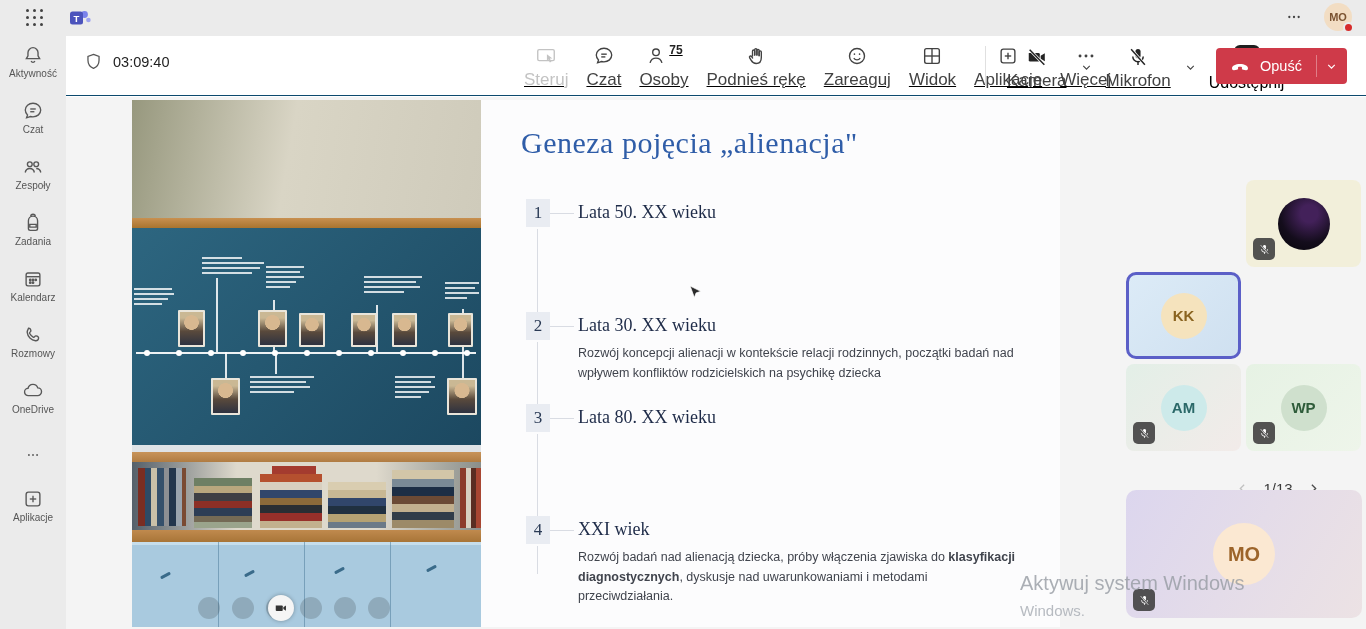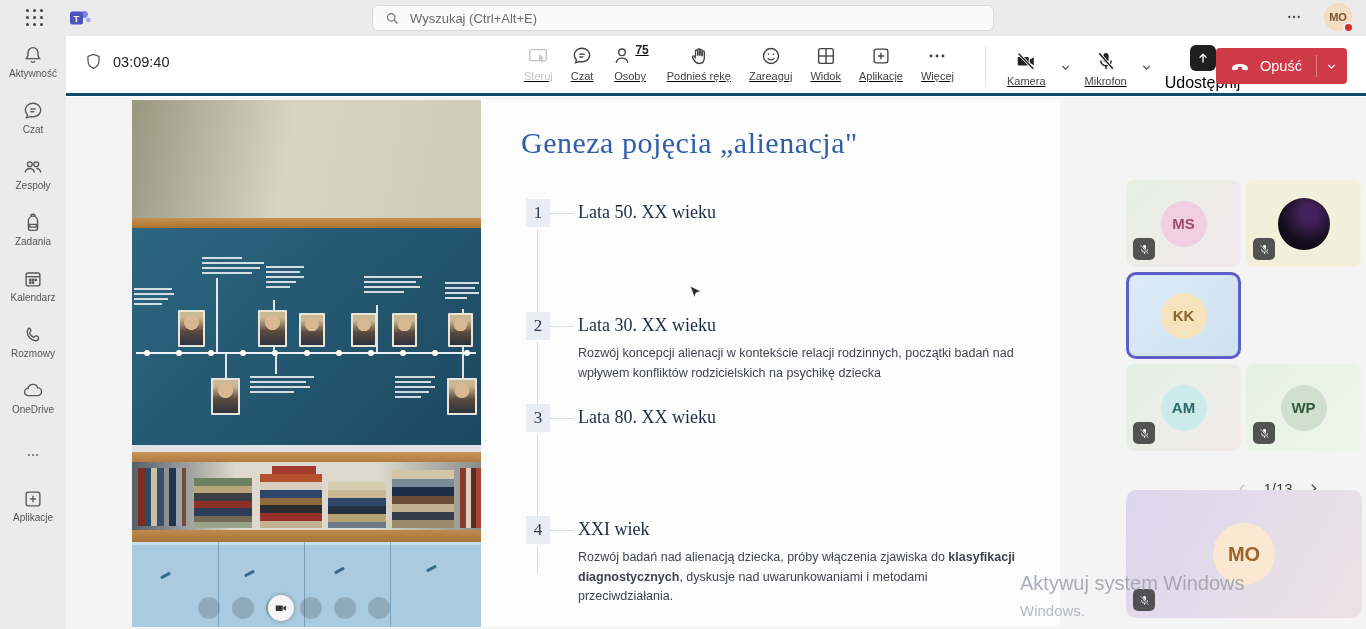--- a/index.html
+++ b/index.html
@@ -29,27 +29,27 @@
   .rail { position:absolute; left:0; top:36px; width:66px; height:593px; background:#ebebeb; }
   .rail-item { position:absolute; left:0; width:66px; text-align:center; color:#585858; cursor:pointer; }
   .rail-item svg { display:block; margin:0 auto 2px; }
   .rail-item .rlabel { font-size:10px; color:#555; }
 
   
   .mainwin { position:absolute; left:66px; top:36px; width:1300px; height:593px; background:#fff; }
 
   
   .meetbar { position:absolute; left:0; top:0; width:1300px; height:60px; background:#fff;
-    border-bottom:3px solid #0c4a6e; }
+    border-bottom:1px solid #0c4a6e; }
   .timer { position:absolute; left:18px; top:16px; display:flex; align-items:center; gap:10px;
     font-size:14.5px; color:#1f1f1f; }
   .tb-group { position:absolute; left:449px; top:5px; display:flex; align-items:flex-start; }
   .tbtn { display:flex; flex-direction:column; align-items:center; gap:3px;
     padding:4px 9px; cursor:pointer; border-radius:4px;text-decoration:underline; }
-  .tbtn .tlabel { font-size:11px; color:#424242; white-space:nowrap; }
+  .tbtn .tlabel { font-size:17px; color:#424242; white-space:nowrap; }
   .tbtn.disabled { cursor:default; }
   .tbtn.disabled .tlabel { color:#c3c3c3; }
   .icon-badge-row { display:flex; align-items:flex-start; gap:2px; }
   .num-badge { font-size:12px; font-weight:bold; color:#242424; margin-top:-2px; }
   .tb-divider { position:absolute; left:919px; top:10px; width:1px; height:40px; background:#e0e0e0; }
   .dev-group { position:absolute; left:932px; top:5px; display:flex; align-items:center; }
   .chev-btn { padding:14px 4px; cursor:pointer; }
   .share-btn { display:flex; flex-direction:column; align-items:center; gap:3px; padding:4px 8px; cursor:pointer; }
   .share-ico { width:26px; height:26px; background:#1f1f1f; border-radius:6px;
     display:flex; align-items:center; justify-content:center; }
@@ -154,27 +154,20 @@
         <i></i>
     </div>
     <div class="tlogo">
       <svg width="24" height="24" viewBox="0 0 24 24">
         <circle cx="16.5" cy="8.5" r="3.4" fill="#7b83eb"></circle>
         <circle cx="20.4" cy="14" r="2.3" fill="#9fa4f0"></circle>
         <rect x="2" y="5.5" width="13" height="13" rx="2.5" fill="#4b53bc"></rect>
         <text x="8.5" y="15.5" text-anchor="middle" font-size="9.5" font-family="Liberation Sans, sans-serif" font-weight="bold" fill="#fff">T</text>
       </svg>
     </div>
-    <div class="searchbox">
-      <svg width="15" height="15" viewBox="0 0 24 24" fill="none" stroke="#757575" stroke-width="2">
-        <circle cx="10" cy="10" r="6"></circle>
-          <line x1="14.5" y1="14.5" x2="20" y2="20"></line>
-      </svg>
-      <span>Wyszukaj (Ctrl+Alt+E)</span>
-    </div>
     <div class="top-ellipsis">
       <svg width="16" height="16" viewBox="0 0 24 24" fill="#424242">
           <circle cx="5" cy="12" r="1.7"></circle>
           <circle cx="12" cy="12" r="1.7"></circle>
           <circle cx="19" cy="12" r="1.7"></circle>
         </svg>
     </div>
     <div class="top-avatar">
       <span>MO</span>
       <span class="presence"></span>
@@ -539,32 +532,20 @@
         <div class="item-head" style="top:419px">XXI wiek</div>
         <div class="item-body" style="top:448px">Rozwój badań nad alienacją dziecka, próby włączenia zjawiska do <b>klasyfikacji diagnostycznych</b>, dyskusje nad uwarunkowaniami i metodami przeciwdziałania.</div>
 
         <div class="slide-cursor">
           <svg width="12" height="16" viewBox="0 0 13 18">
               <path d="M1 0l4.8 13 1.9-5.2L13 6z" fill="#2a2a2a" stroke="#fff" stroke-width="0.8"></path>
             </svg>
         </div>
       </div>
 
-      <div class="tile" style="left:1060px;top:83px;background:linear-gradient(135deg,#e7efe3,#f3e9ef)">
-        <div class="avatar" style="background:#f0d0e0;color:#9c4a6e">MS</div>
-        <div class="mic-badge">
-          <svg width="13" height="13" viewBox="0 0 24 24">
-              <rect x="9.4" y="3.5" width="5.2" height="9.6" rx="2.6" fill="#fff"></rect>
-              <path d="M6.5 11.5a5.5 5.5 0 0 0 11 0" fill="none" stroke="#fff" stroke-width="1.6"></path>
-              <line x1="12" y1="17" x2="12" y2="20" stroke="#fff" stroke-width="1.6"></line>
-              <line x1="5" y1="4" x2="19" y2="20" stroke="#444" stroke-width="3"></line>
-              <line x1="5" y1="4" x2="19" y2="20" stroke="#fff" stroke-width="1.4"></line>
-            </svg>
-        </div>
-      </div>
 
       <div class="tile" style="left:1180px;top:83px;background:#f2efda">
         <div class="video-avatar"></div>
         <div class="mic-badge">
           <svg width="13" height="13" viewBox="0 0 24 24">
               <rect x="9.4" y="3.5" width="5.2" height="9.6" rx="2.6" fill="#fff"></rect>
               <path d="M6.5 11.5a5.5 5.5 0 0 0 11 0" fill="none" stroke="#fff" stroke-width="1.6"></path>
               <line x1="12" y1="17" x2="12" y2="20" stroke="#fff" stroke-width="1.6"></line>
               <line x1="5" y1="4" x2="19" y2="20" stroke="#444" stroke-width="3"></line>
               <line x1="5" y1="4" x2="19" y2="20" stroke="#fff" stroke-width="1.4"></line>

